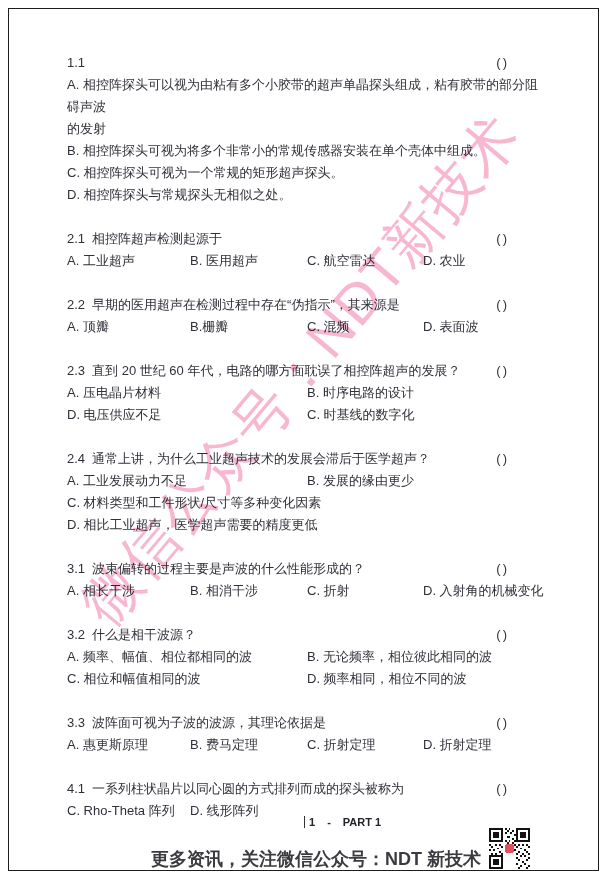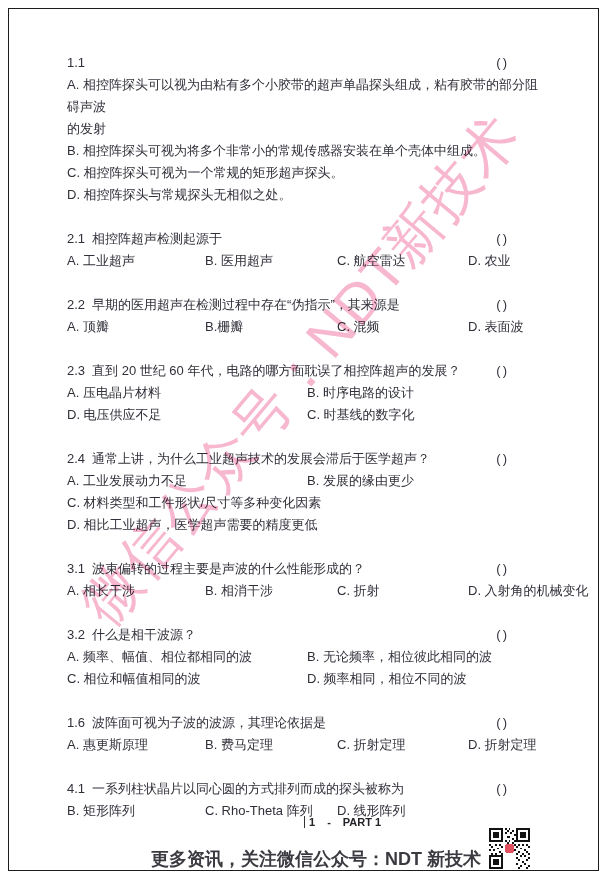--- a/index.html
+++ b/index.html
@@ -15,21 +15,21 @@
   }
   .content{
     position:absolute;left:67px;top:52px;width:480px;
     font-size:13px;line-height:22px;z-index:2;
   }
   .q-block{margin-bottom:22px;}
   .q-head{display:flex;align-items:center;}
   .q-num{margin-right:7px;white-space:nowrap;}
   .q-title{white-space:nowrap;}
   .q-bracket{margin-left:auto;margin-right:38px;letter-spacing:2px;white-space:nowrap;}
-  .q-row.row4{display:grid;grid-template-columns:123px 117px 116px 1fr;gap:15px;}
+  .q-row.row4{display:grid;grid-template-columns:123px 117px 116px 1fr;}
   .q-row.row2{display:grid;grid-template-columns:240px 1fr;}
   .q-cell{white-space:pre-line;}
   .row4 .q-cell,.row2 .q-cell{white-space:nowrap;}
   .watermark{
     position:absolute;left:94px;top:587px;z-index:3;
     font-size:57px;line-height:57px;font-weight:500;letter-spacing:1px;
     white-space:nowrap;color:#ef6f9e;opacity:0.5;
     mix-blend-mode:multiply;
     transform:rotate(-50deg);transform-origin:0 50%;
     pointer-events:none;
@@ -154,39 +154,38 @@
         <div class="q-cell">A. 频率、幅值、相位都相同的波</div>
         <div class="q-cell">B. 无论频率，相位彼此相同的波</div>
       </div>
       <div class="q-row row2">
         <div class="q-cell">C. 相位和幅值相同的波</div>
         <div class="q-cell">D. 频率相同，相位不同的波</div>
       </div>
     </div>
     <div class="q-block">
       <div class="q-head">
-        <span class="q-num">1.6</span>
+        <span class="q-num">3.3</span>
         <span class="q-title">波阵面可视为子波的波源，其理论依据是</span>
         <span class="q-bracket">()</span>
       </div>
       <div class="q-row row4">
         <div class="q-cell">A. 惠更斯原理</div>
         <div class="q-cell">B. 费马定理</div>
         <div class="q-cell">C. 折射定理</div>
         <div class="q-cell">D. 折射定理</div>
       </div>
     </div>
     <div class="q-block">
       <div class="q-head">
         <span class="q-num">4.1</span>
         <span class="q-title">一系列柱状晶片以同心圆的方式排列而成的探头被称为</span>
         <span class="q-bracket">()</span>
       </div>
       <div class="q-row row4">
-        <div class="q-cell">B. 矩形阵列</div>
         <div class="q-cell">C. Rho-Theta 阵列</div>
         <div class="q-cell">D. 线形阵列</div>
       </div>
     </div>
   </main>
 
 <div class="pagenum-row">
   <span class="cursor-bar"></span>
   <span>1</span>
   <span>-</span>

